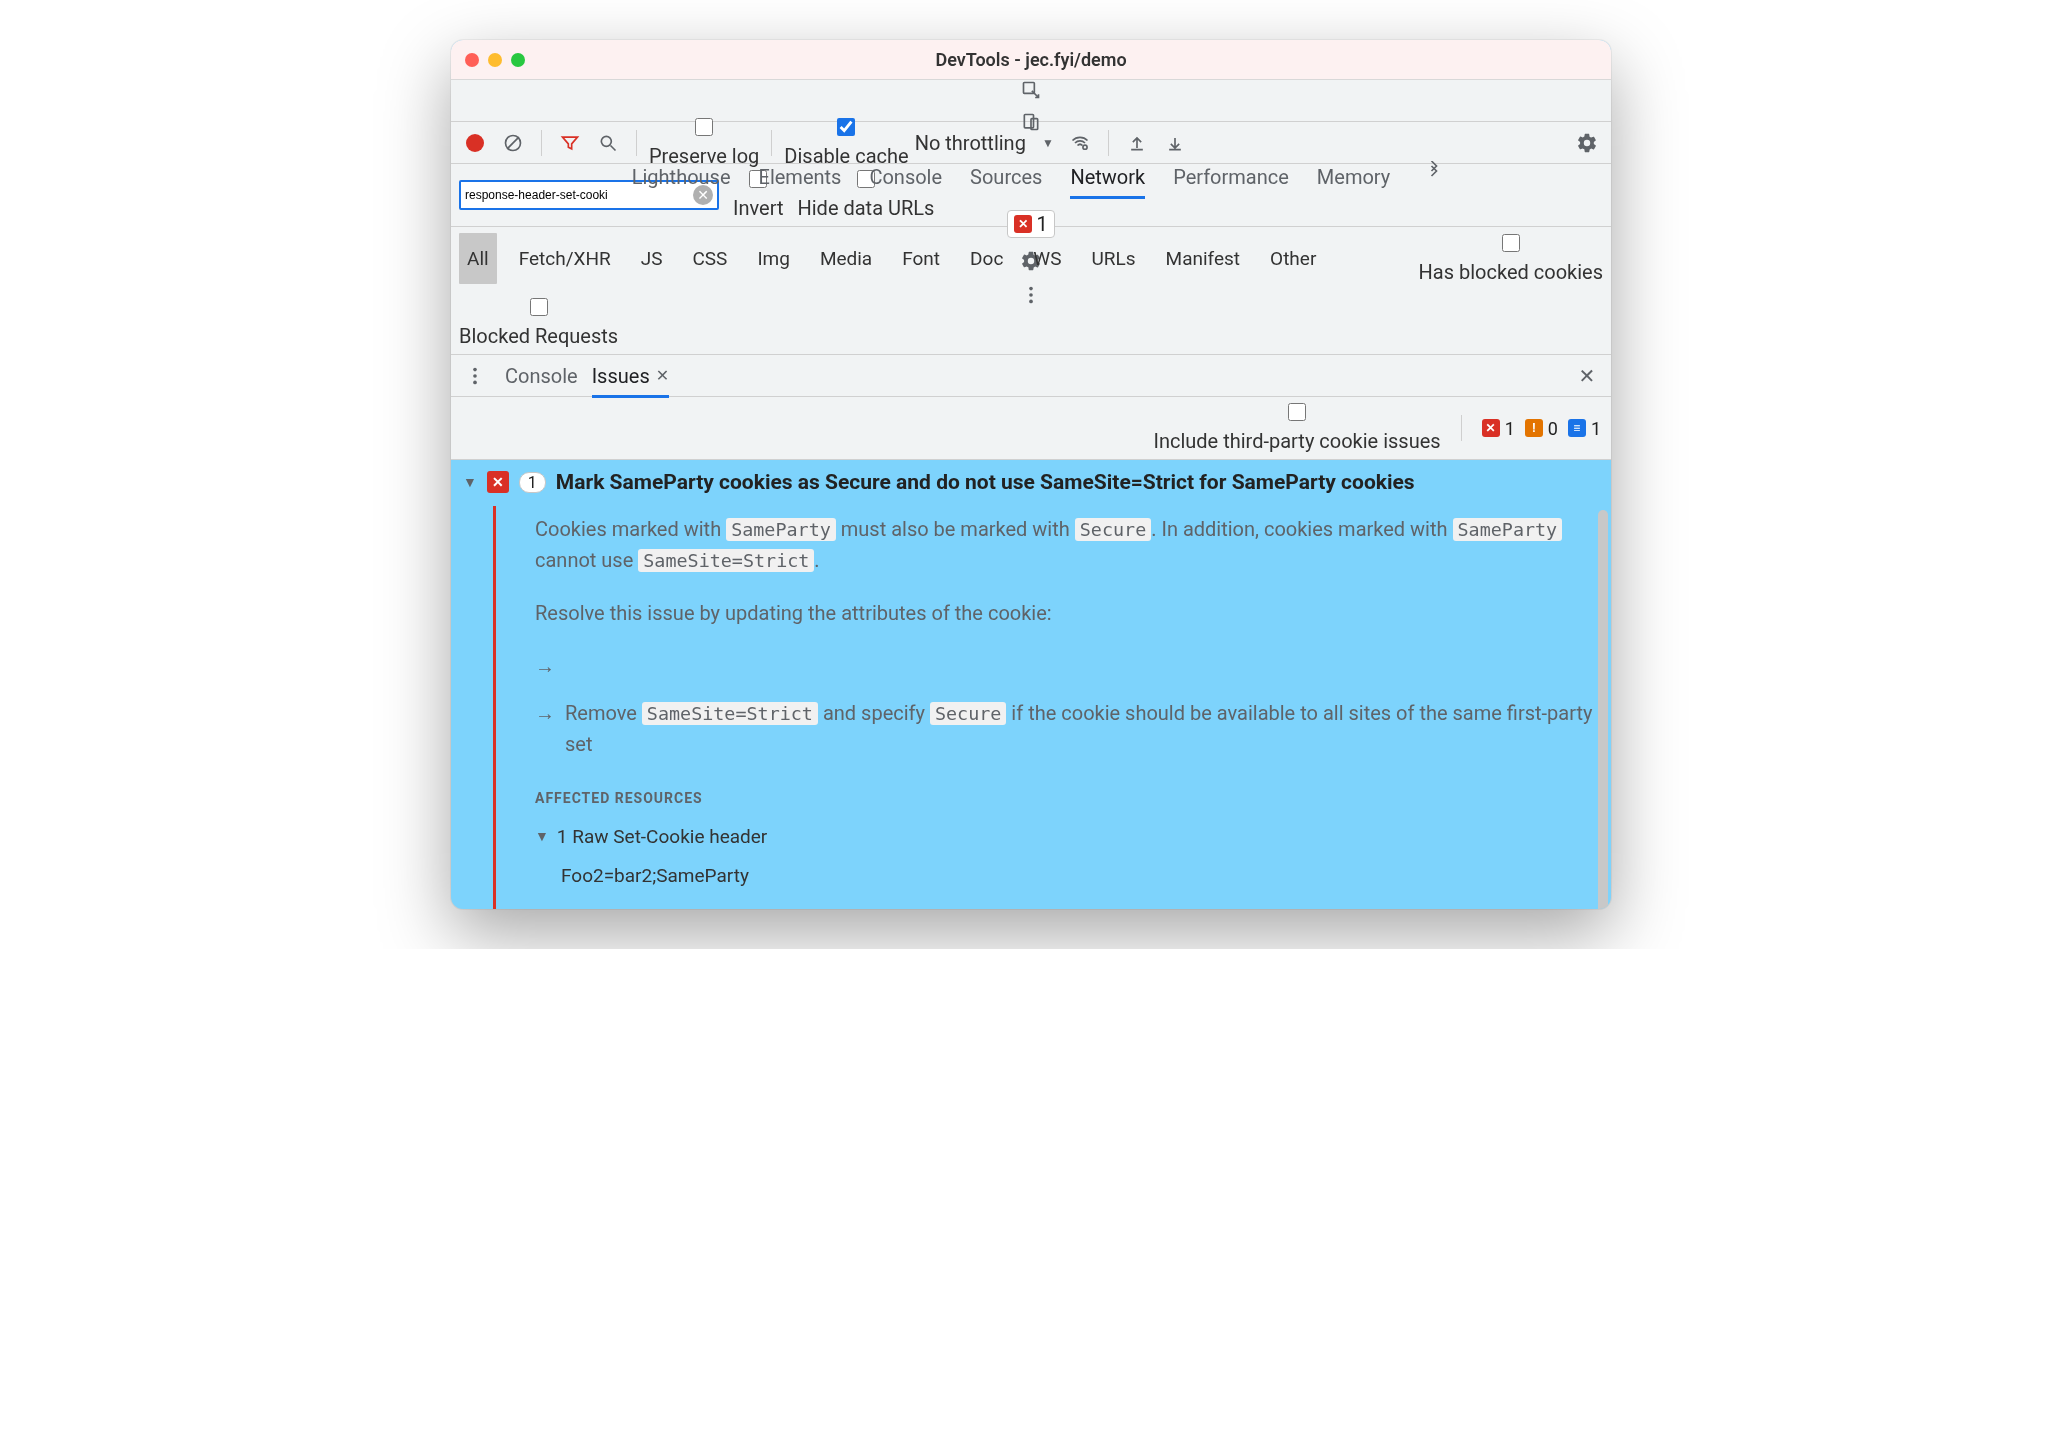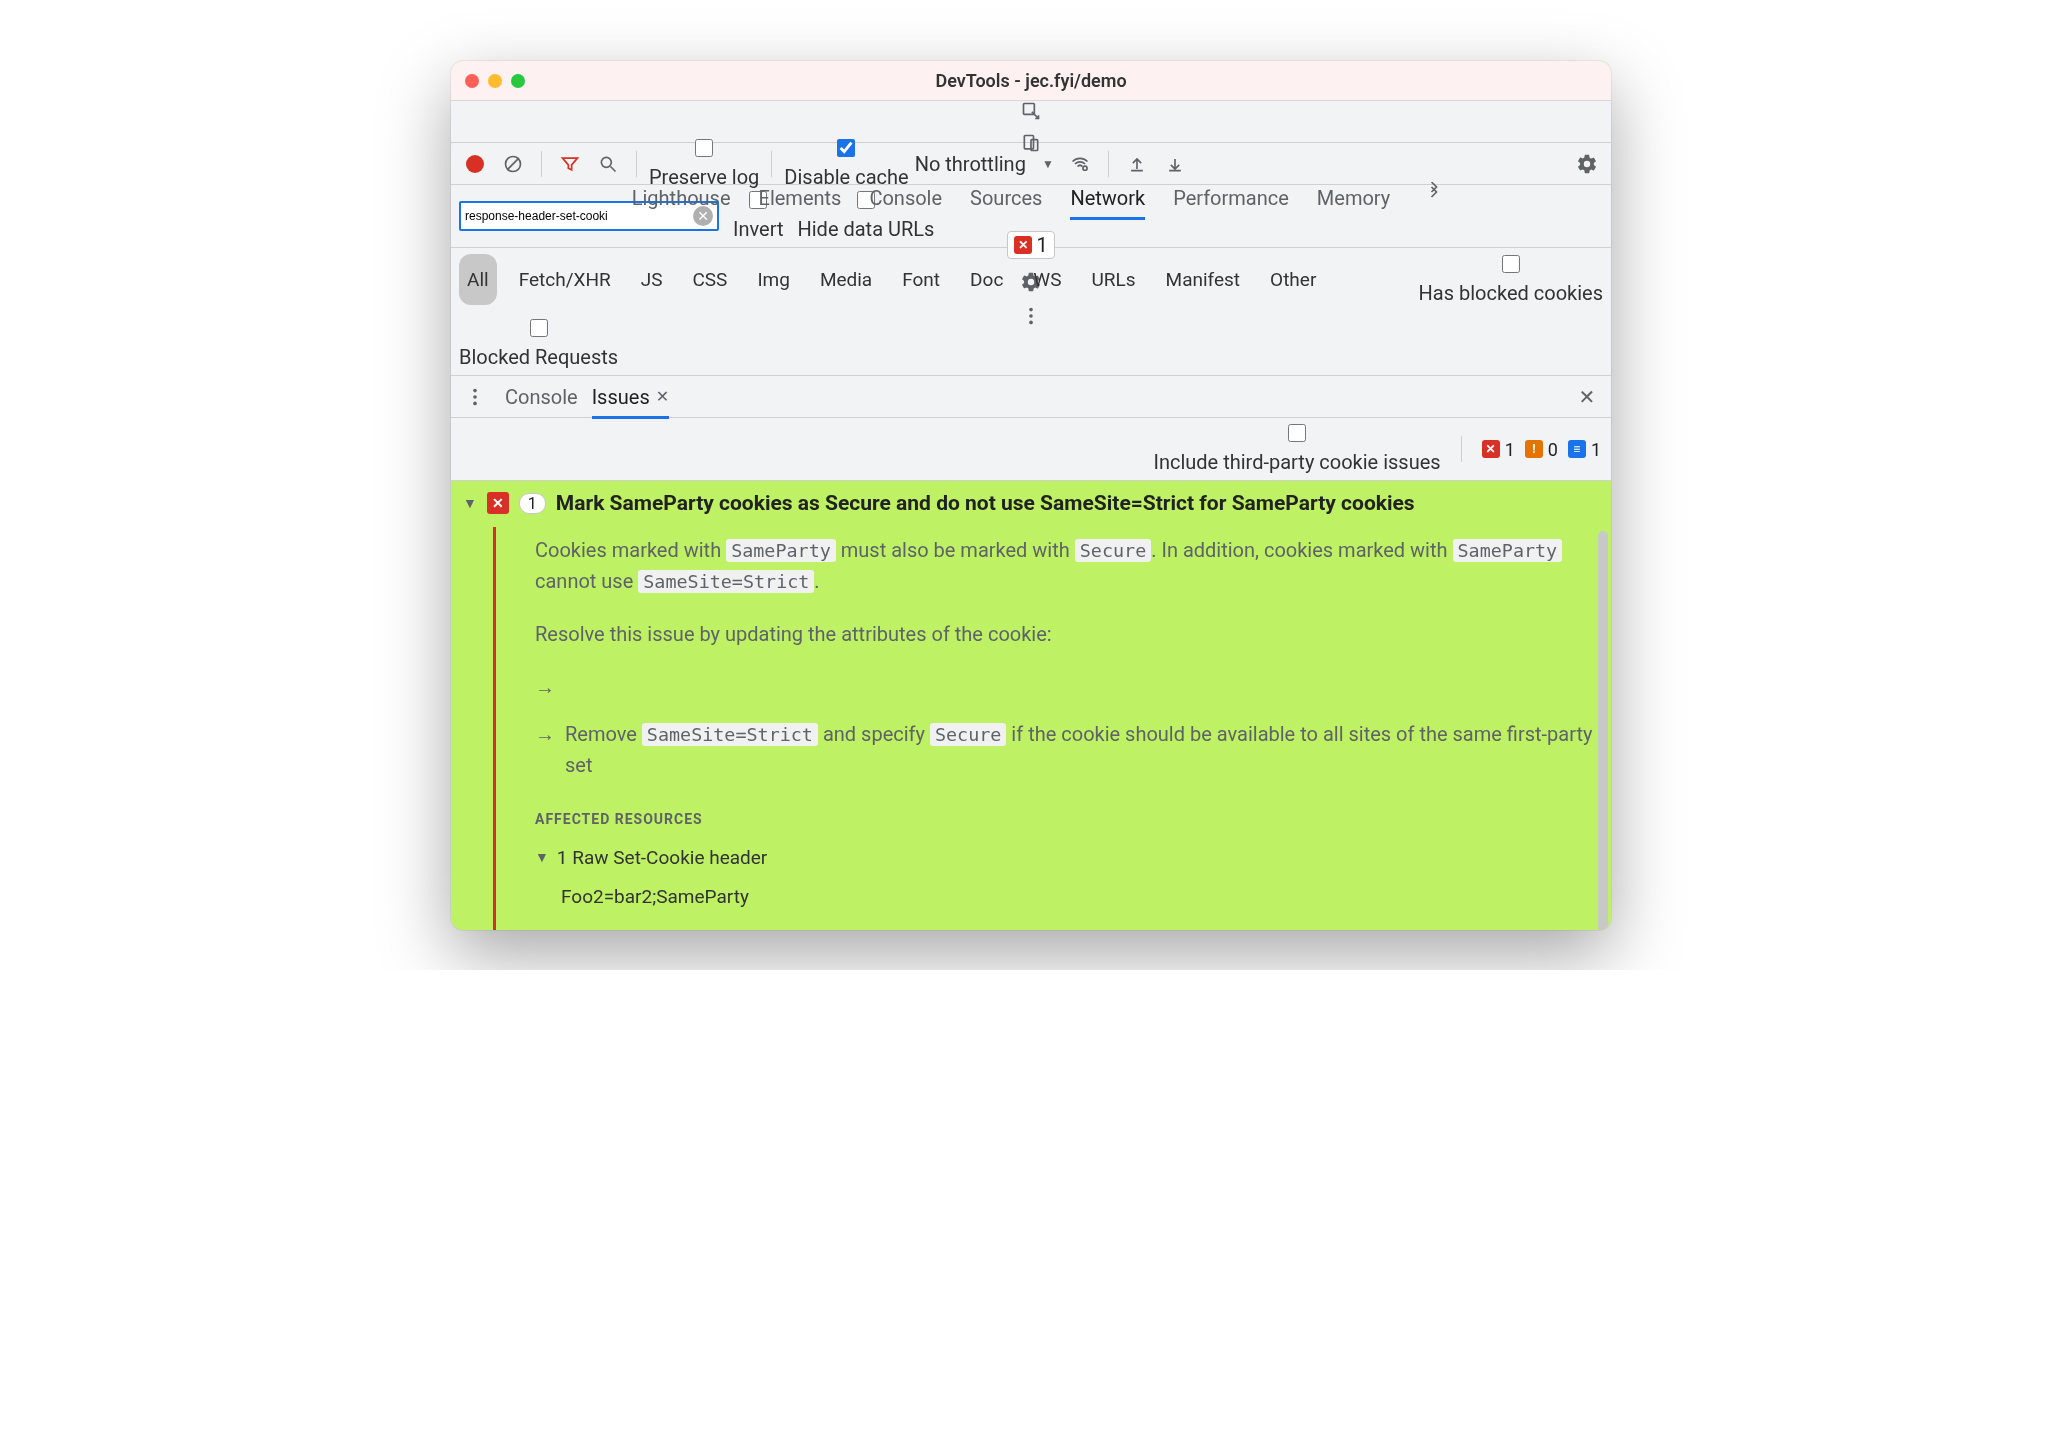--- a/index.html
+++ b/index.html
@@ -7,25 +7,24 @@
   background: #fff;
   font-family: -apple-system, BlinkMacSystemFont, "Segoe UI", Roboto, sans-serif;
   font-size: 20px;
   color: #222;
   display: flex;
   justify-content: center;
   padding: 40px;
 }
 .window {
   width: 1160px;
-  background: #bef264;
+  background: #7dd3fc;
   border-radius: 12px;
   box-shadow: 0 25px 70px rgba(0,0,0,0.35), 0 0 0 1px rgba(0,0,0,0.05);
   overflow: hidden;
-  margin-top: 21px;
 }
 .titlebar {
   height: 40px;
   background: #fdf1f1;
   display: flex;
   align-items: center;
   position: relative;
   border-bottom: 1px solid #d8d8d8;
 }
 .traffic { display: flex; gap: 9px; padding-left: 14px; }
@@ -78,21 +77,21 @@
 .clear-input {
   width: 20px; height: 20px; border-radius: 50%; background: #b0b0b0;
   color: #fff; display: inline-flex; align-items: center; justify-content: center;
   font-size: 14px; cursor: pointer;
 }
 .type-row {
   display: flex; align-items: center; flex-wrap: wrap; gap: 14px;
   padding: 6px 8px; border-bottom: 1px solid #d0d0d0; background: #f1f3f4;
 }
 .type-pill {
-  padding: 14px 8px; border-radius: 12px; cursor: pointer; color: #333; font-size: 19px;
+  padding: 14px 8px; border-radius: 1px; cursor: pointer; color: #333; font-size: 19px;
 }
 .type-pill.active { background: #c8c8c8; }
 .drawer-row {
   display: flex; align-items: center; height: 42px;
   border-bottom: 1px solid #d0d0d0; padding: 0 8px; gap: 14px; background: #f1f3f4;
 }
 .drawer-tab { color: #5f6368; cursor: pointer; height: 42px; display: flex; align-items: center; position: relative; gap: 6px; }
 .drawer-tab.active { color: #202124; }
 .drawer-tab.active::after {
   content: ""; position: absolute; left: 0; right: 0; bottom: -1px; height: 3px; background: #1a73e8;

